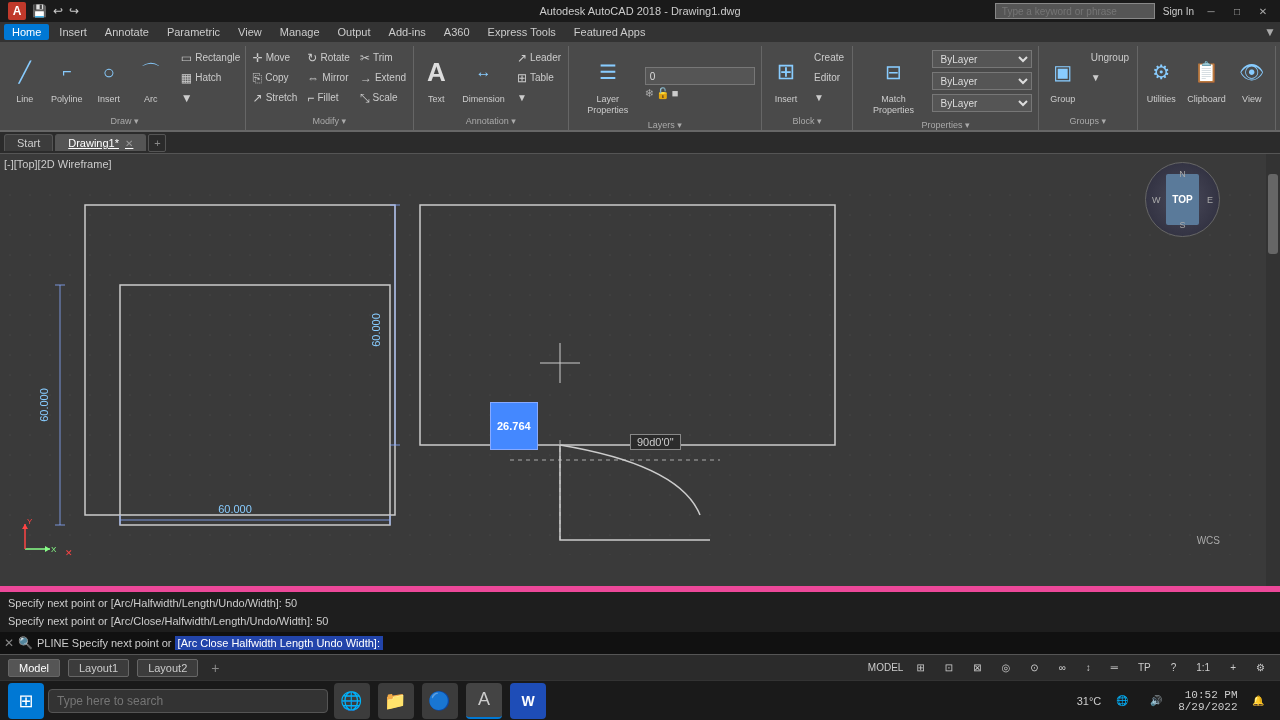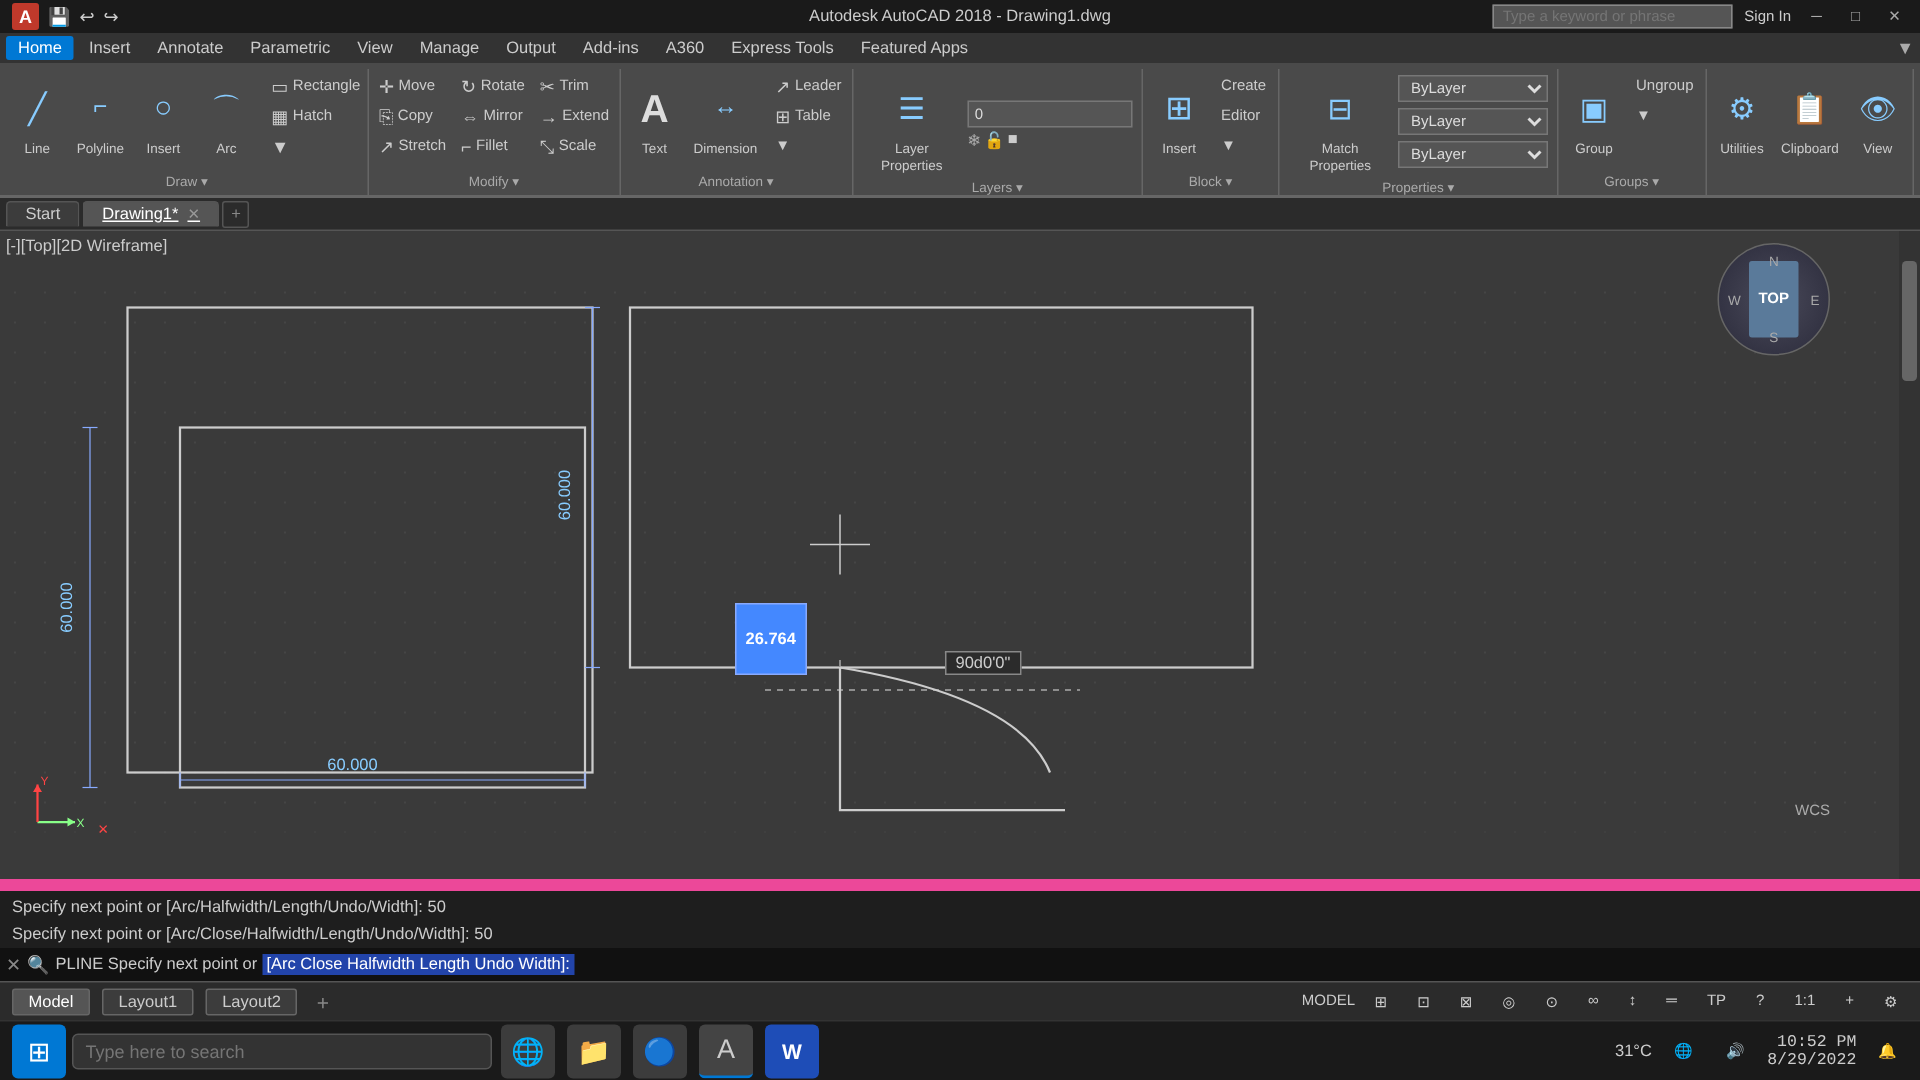--- a/index.html
+++ b/index.html
@@ -66,21 +66,21 @@
     
     .input-box {
       position: absolute; background: #4488ff; color: white; font-size: 11px; padding: 17px 6px; border: 1px solid #88aaff; font-weight: bold;
     }
     .angle-box {
       position: absolute; background: #2b2b2b; color: #ccc; font-size: 11px; padding: 1px 6px; border: 1px solid #888;
     }
 
     
     #cmd-area {
-      height: 68px; background: #1e1e1e; border-top: 8px solid #ec4899; display: flex; flex-direction: column;
+      height: 68px; background: #1e1e1e; border-top: 6px solid #ec4899; display: flex; flex-direction: column;
     }
     #cmd-history { flex: 1; padding: 2px 8px; overflow: hidden; }
     .cmd-line { font-size: 11px; color: #ccc; line-height: 18px; }
     #cmd-input-row { height: 22px; display: flex; align-items: center; background: #111; padding: 0 4px; gap: 4px; }
     #cmd-input { background: transparent; border: none; color: #fff; font-size: 11px; flex: 1; outline: none; }
     .cmd-icon { color: #888; font-size: 12px; cursor: pointer; }
 
     
     #status-bar {
       height: 26px; background: #2b2b2b; border-top: 1px solid #555; display: flex; align-items: center; padding: 0 8px; gap: 8px;

